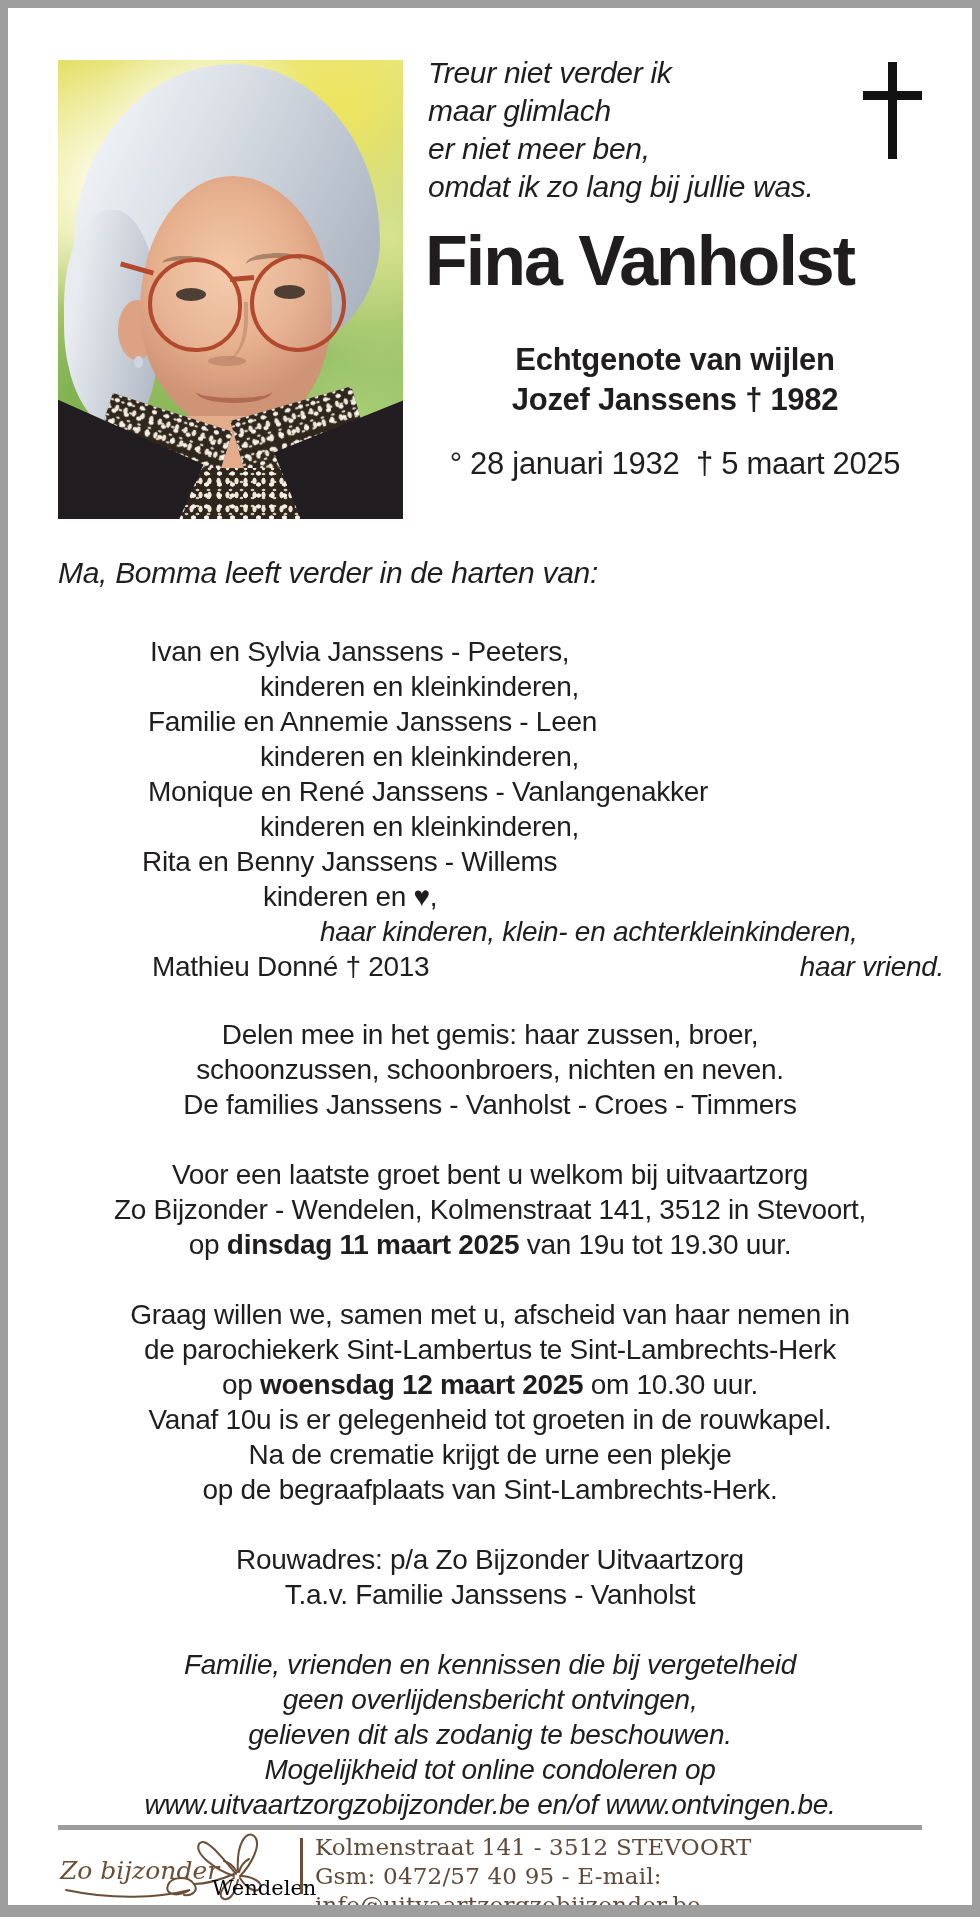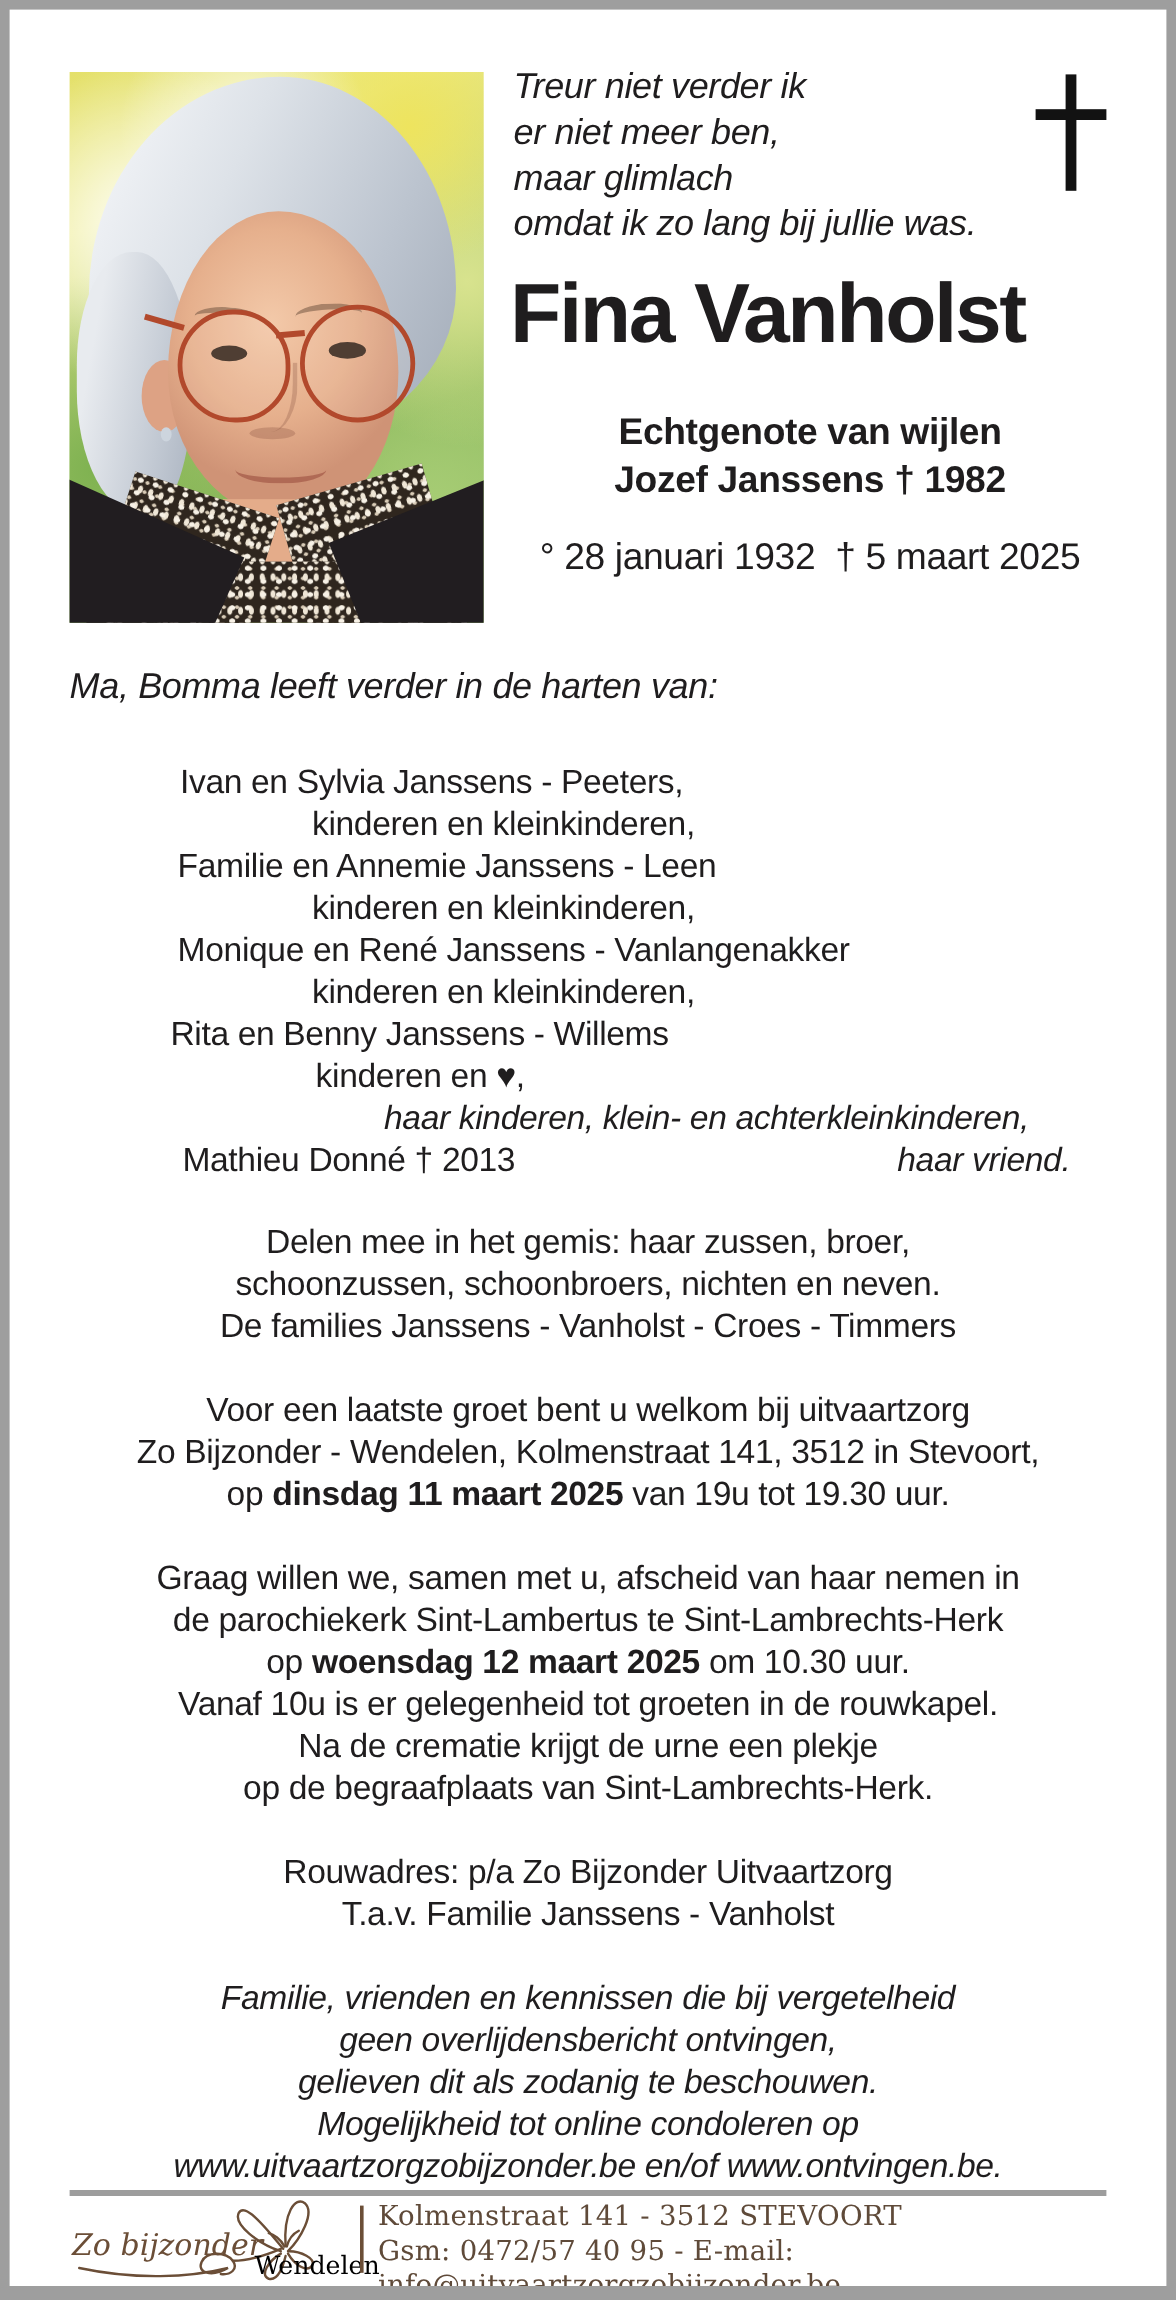--- a/index.html
+++ b/index.html
@@ -81,21 +81,21 @@
   
   .intro{position:absolute;left:50px;top:546px;font-style:italic;font-size:30px;line-height:38px;letter-spacing:-.3px;}
   .family{position:absolute;left:0;top:626px;width:964px;font-size:28px;line-height:35px;letter-spacing:-.3px;}
   .family .row{position:relative;height:35px;white-space:pre;}
   .i1{padding-left:142px;}  
   .i2{padding-left:252px;}  
   .i3{padding-left:140px;}  
   .i4{padding-left:134px;}  
   .i5{padding-left:255px;}  
   .i6{padding-left:312px;font-style:italic;} 
-  .rowsplit{display:flex;justify-content:space-between;padding-left:144px;padding-right:80px;text-align:center;}
+  .rowsplit{display:flex;justify-content:space-between;padding-left:144px;padding-right:28px;text-align:center;}
   .rowsplit .right{font-style:italic;}
   .par{position:absolute;left:0;width:964px;text-align:center;
     font-size:28px;line-height:35px;letter-spacing:-.3px;}
   .par.italic{font-style:italic;}
   .p-remember{top:1009px;}
   .p-visit{top:1149px;}
   .p-farewell{top:1289px;}
   .p-mourning{top:1534px;}
   .p-notice{top:1639px;}
   
@@ -135,22 +135,22 @@
     <div class="neck"></div>
     <div class="collar l speckle"></div>
     <div class="collar r speckle"></div>
     <div class="chest speckle"></div>
     <div class="cardigan l"></div>
     <div class="cardigan r"></div>
   </div>
 
   <div class="quote">
     <div>Treur niet verder ik</div>
+    <div>maar glimlach</div>
     <div>er niet meer ben,</div>
-    <div>maar glimlach</div>
     <div>omdat ik zo lang bij jullie was.</div>
   </div>
 
   <div class="cross-v"></div>
   <div class="cross-h"></div>
 
   <div class="name">Fina Vanholst</div>
   <div class="spouse">
     <div>Echtgenote van wijlen</div>
     <div>Jozef Janssens † 1982</div>

